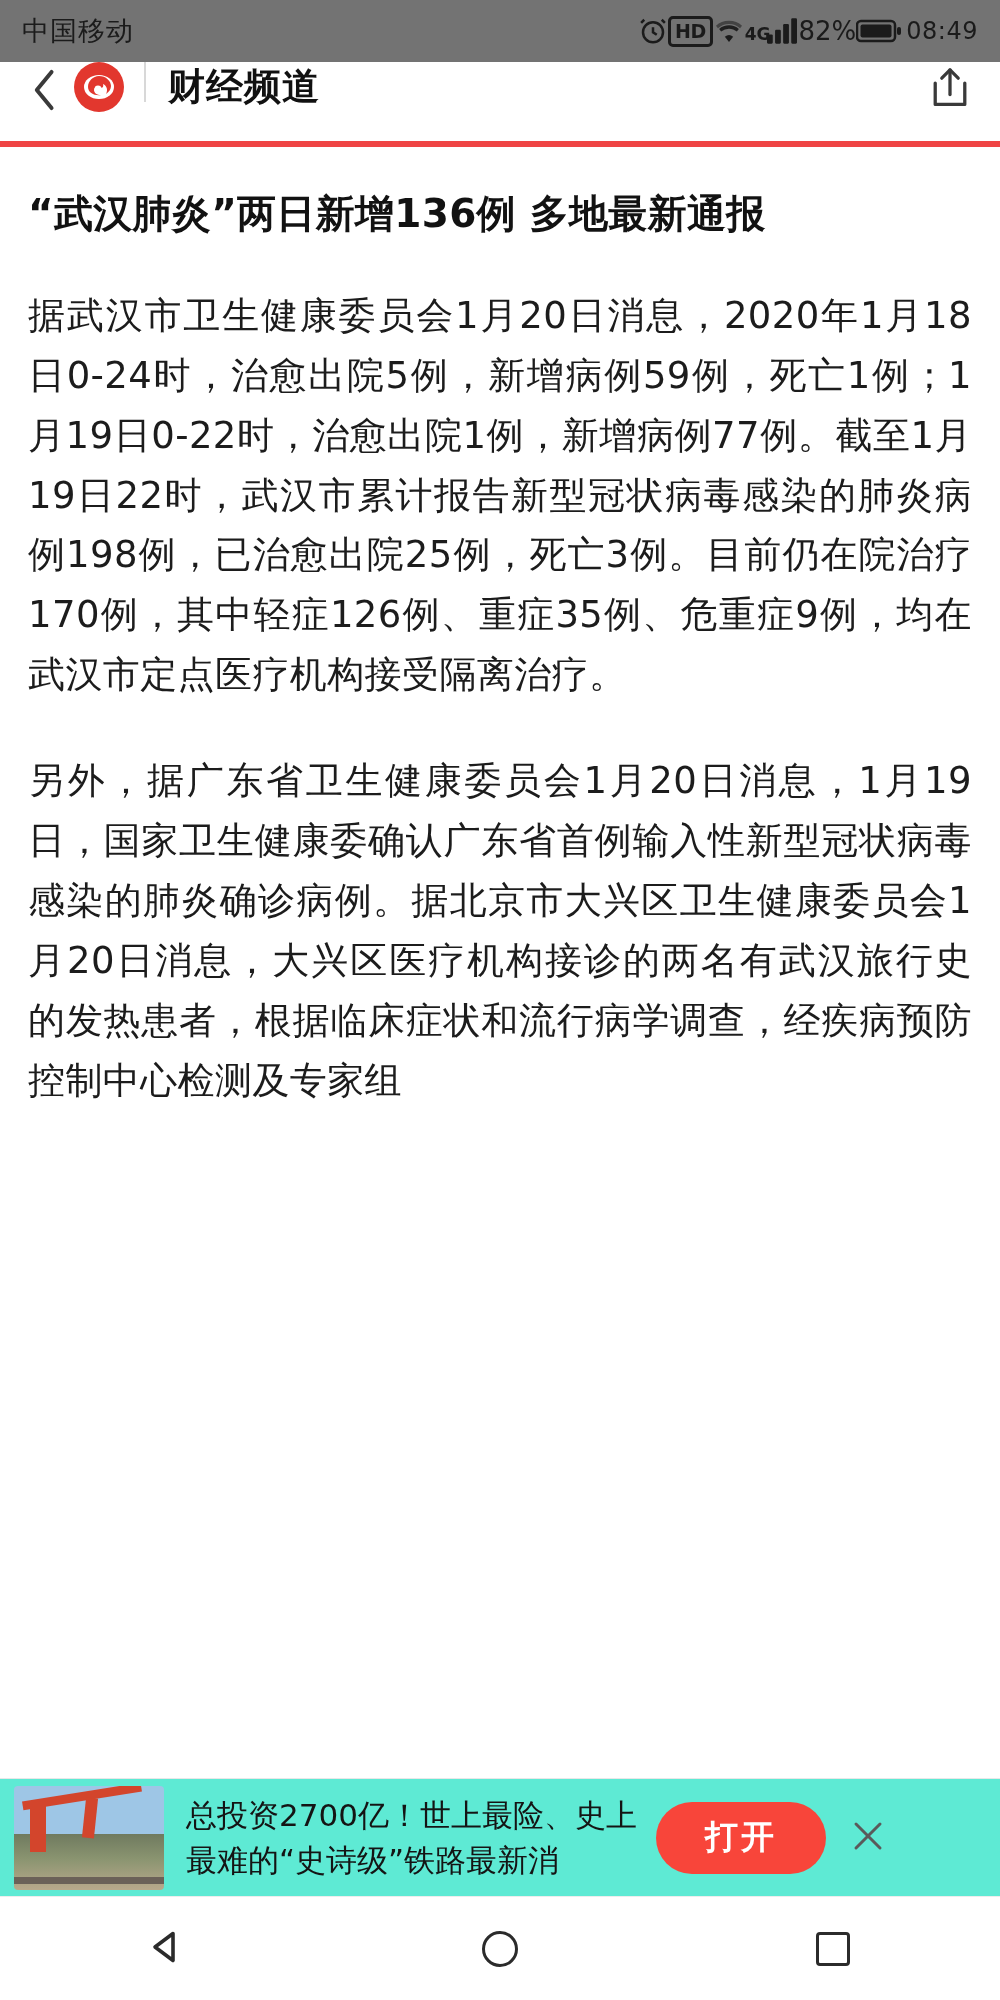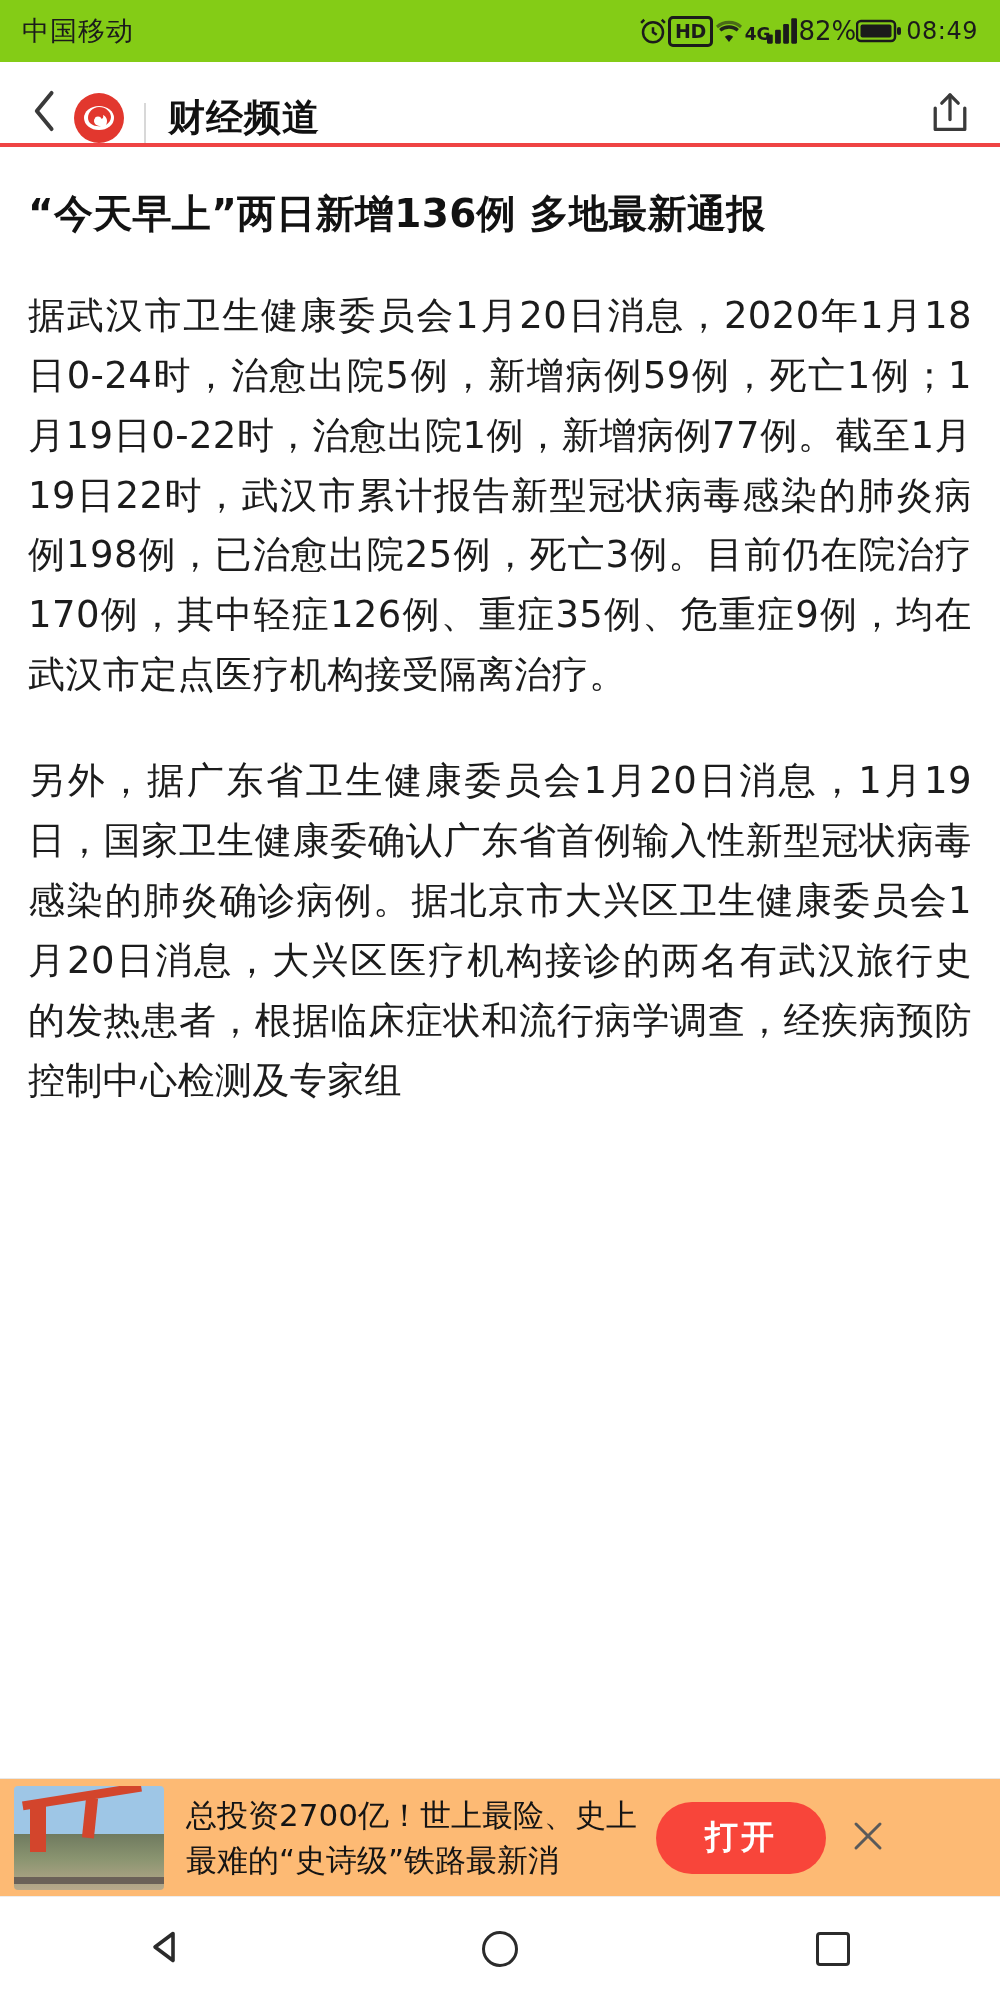--- a/index.html
+++ b/index.html
@@ -11,21 +11,21 @@
     overflow: hidden;
   }
   body { position: relative; }
 
   
   .statusbar {
     height: 62px;
     display: flex;
     align-items: center;
     padding: 0 22px;
-    background: #84cc16;
+    background: #737373;
     color: #1b1b1b;
     font-size: 27px;
   }
   .carrier { font-size: 27px; letter-spacing: 1px; }
   .status-right {
     margin-left: auto;
     display: flex;
     align-items: center;
   }
   .si { display: inline-flex; align-items: center; justify-content: center; }
@@ -46,24 +46,24 @@
     margin-top: 8px;
     margin-right: -4px;
   }
   .batt-pct { font-size: 26px; margin-left: 2px; }
   .clock { font-size: 24px; margin-left: 4px; letter-spacing: 0.5px; }
 
   
   .appbar {
     height: 85px;
     display: flex;
-    align-items: flex-end;
+    align-items: flex-start;
     padding: 0 22px;
     background: #ffffff;
-    border-bottom: 4px solid #ef4444;
+    border-bottom: 6px solid #ef4444;
   }
   .back-btn {
     width: 46px; height: 60px;
     display: flex; align-items: center; justify-content: center;
     color: #3a3a3a;
   }
   .logo {
     width: 50px; height: 50px;
     border-radius: 50%;
     background: #e2372e;
@@ -110,21 +110,21 @@
     text-align: justify;
   }
   .para.first { margin-top: 56px; }
 
   
   .ad-banner {
     position: absolute;
     left: 0; right: 0;
     bottom: 104px;
     height: 118px;
-    background: #fdba74;
+    background: #5eead4;
     border-top: 1px solid #e8e8e8;
     display: flex;
     align-items: center;
     padding: 0 18px 0 0;
     overflow: hidden;
   }
   .ad-thumb {
     width: 150px; height: 104px;
     flex: none;
     margin-left: 14px;
@@ -282,21 +282,21 @@
       <svg width="46" height="46" viewBox="0 0 28 28" fill="none" stroke="#3a3a3a" stroke-width="2" stroke-linecap="round" stroke-linejoin="round">
         <path d="M5 11v13h18V11"></path>
         <path d="M14 18V3"></path>
         <polyline points="9,8 14,3 19,8"></polyline>
       </svg>
     </span>
   </div>
 </div>
 
 <div class="article">
-  <h1 class="headline">“今天早上”两日新增136例 多地最新通报</h1>
+  <h1 class="headline">“武汉肺炎”两日新增136例 多地最新通报</h1>
   <p class="para">据武汉市卫生健康委员会1月20日消息，2020年1月18日0-24时，治愈出院5例，新增病例59例，死亡1例；1月19日0-22时，治愈出院1例，新增病例77例。截至1月19日22时，武汉市累计报告新型冠状病毒感染的肺炎病例198例，已治愈出院25例，死亡3例。目前仍在院治疗170例，其中轻症126例、重症35例、危重症9例，均在武汉市定点医疗机构接受隔离治疗。</p>
   <p class="para">另外，据广东省卫生健康委员会1月20日消息，1月19日，国家卫生健康委确认广东省首例输入性新型冠状病毒感染的肺炎确诊病例。据北京市大兴区卫生健康委员会1月20日消息，大兴区医疗机构接诊的两名有武汉旅行史的发热患者，根据临床症状和流行病学调查，经疾病预防控制中心检测及专家组</p>
 </div>
 
 <div class="fade-mask"></div>
 
 <div class="ad-banner">
   <div class="ad-thumb">
     <span class="beam b1"></span>
     <span class="beam b2"></span>

